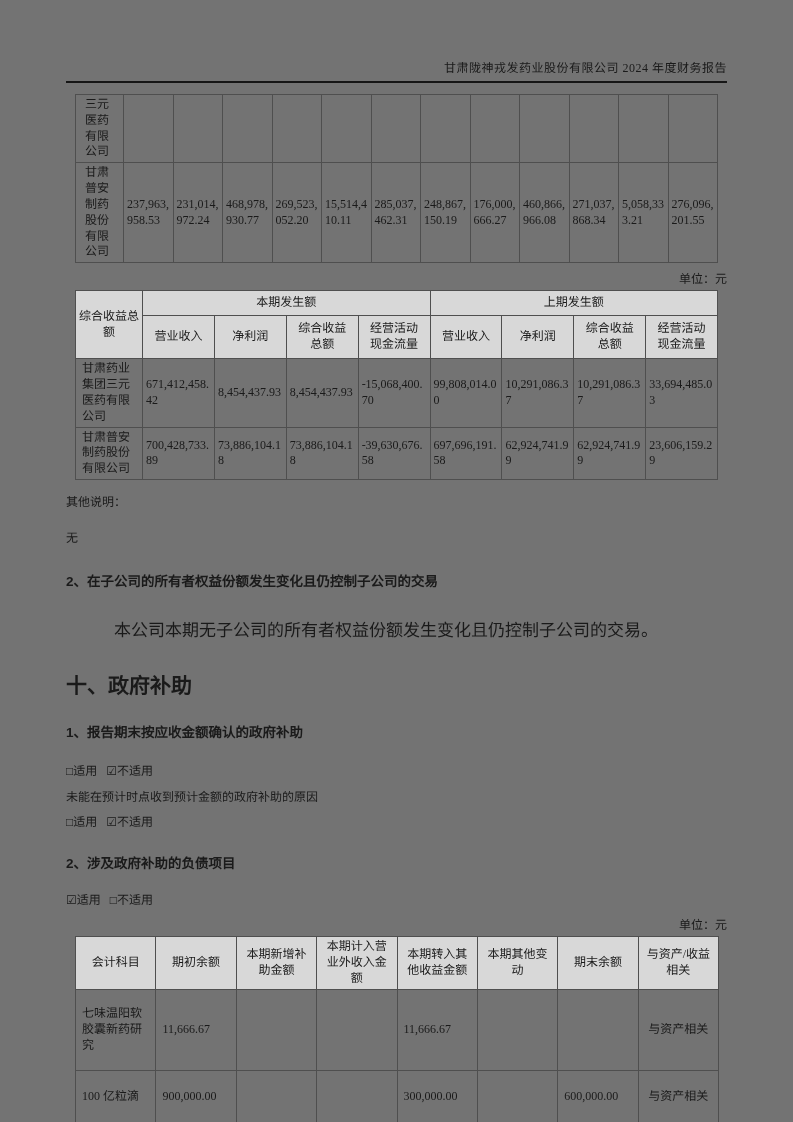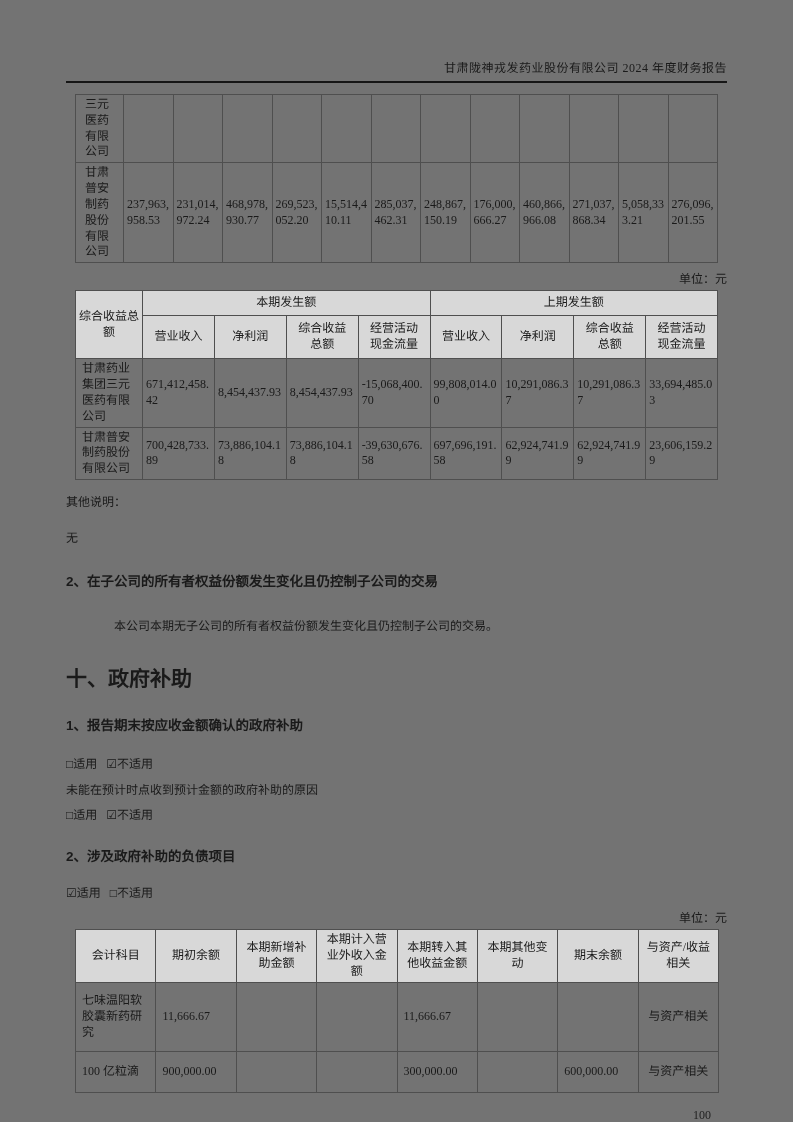--- a/index.html
+++ b/index.html
@@ -32,34 +32,34 @@
   .t2 th.metric { height:38px; padding:2px 8px; }
   .t2 .name-cell { padding:2px 6px; }
   .t2 .row-d1 td { height:56px; }
   .t2 .row-d2 td { height:44px; }
 
   .note-label   { margin-top:12px; font-size:12px; }
   .note-content { margin-top:18px; font-size:12px; }
 
   .heading-md  { margin-top:24px; font-size:13.5px; font-weight:bold; font-family:"Liberation Sans","DejaVu Sans",sans-serif; }
   .heading-sub { margin-top:26px; font-size:12.5px; font-weight:bold; font-family:"Liberation Sans","DejaVu Sans",sans-serif; }
-  .para        { margin-top:26px; font-size:12px; text-indent:48px; }
+  .para        { margin-top:26px; font-size:17px; text-indent:48px; }
   .heading-lg  { margin-top:28px; font-size:21px; font-weight:bold; font-family:"Liberation Sans","DejaVu Sans",sans-serif; }
 
   .check-line { font-size:12px; }
   .check-line .box2 { margin-left:9px; }
   .mt20 { margin-top:20px; }
   .mt8  { margin-top:8px; }
   .mt7  { margin-top:7px; }
   .mt18 { margin-top:18px; }
   .heading-sub2 { margin-top:22px; font-size:13.5px; font-weight:bold; font-family:"Liberation Sans","DejaVu Sans",sans-serif; }
 
   .t3 { width:644px; margin-top:3px; }
   .t3 th { padding:2px 7px; height:48px; }
-  .t3 td { padding:10px 6px; }
+  .t3 td { padding:16px 6px; }
   .t3 .row-1 td { height:46px; }
   .t3 .row-2 td { height:20px; }
 
   .page-number { margin-top:15px; text-align:right; font-size:12px; padding-right:16px; color:#222; }
 </style>
 </head>
 <body>
 
 <div class="page">
   <div class="content">

